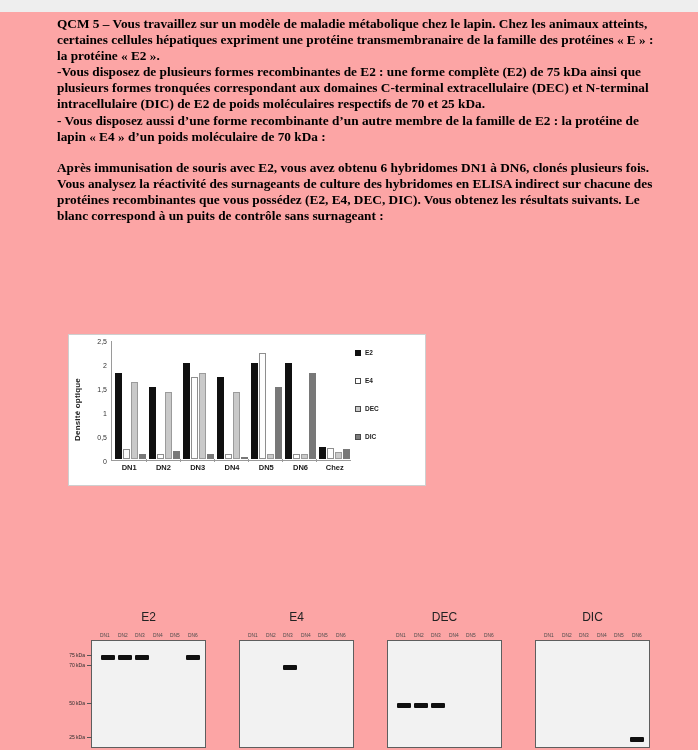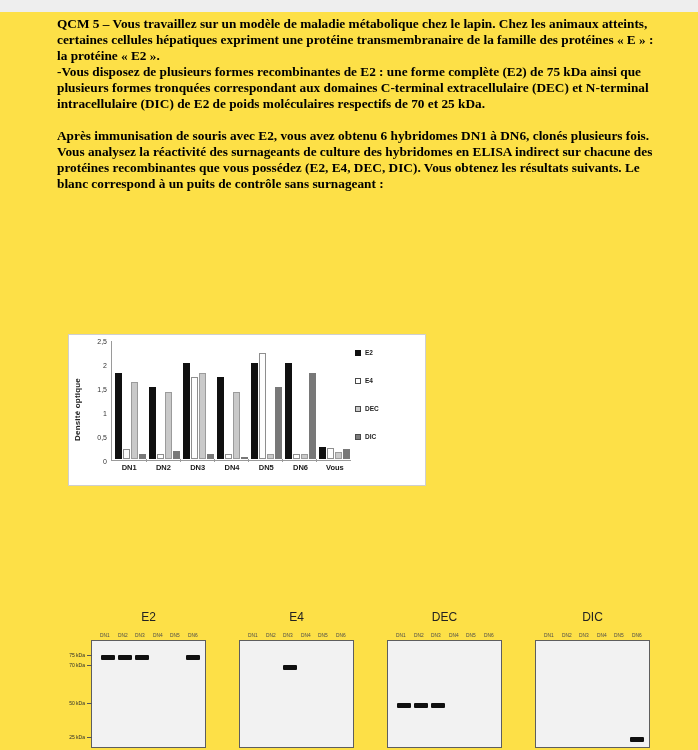--- a/index.html
+++ b/index.html
@@ -9,21 +9,21 @@
     font-family:"Liberation Serif", serif;
     overflow:hidden;
     position:relative;
   }
   .top-strip{
     position:absolute;left:0;top:0;width:698px;height:12px;
     background:#eeeeee;border-bottom:1px solid #e2e2e2;
   }
   .page{
     position:absolute;left:0;top:12px;width:698px;height:738px;
-    background:#fde047;
+    background:#fca5a5;
   }
   .content{
     position:absolute;left:57px;top:4px;width:608px;
   }
   p.para{
     margin:0;
     font-family:"Liberation Serif", serif;
     font-weight:bold;
     font-size:13.3px;
     line-height:16.1px;
@@ -148,20 +148,21 @@
 </style>
 </head>
 <body>
 
 <div class="top-strip"></div>
 
 <div class="page">
   <div class="content">
     <p class="para">QCM 5 – Vous travaillez sur un modèle de maladie métabolique chez le lapin. Chez les animaux atteints, certaines cellules hépatiques expriment une protéine transmembranaire de la famille des protéines « E » : la protéine « E2 ».</p>
     <p class="para">-Vous disposez de plusieurs formes recombinantes de E2 : une forme complète (E2) de 75 kDa ainsi que plusieurs formes tronquées correspondant aux domaines C-terminal extracellulaire (DEC) et N-terminal intracellulaire (DIC) de E2 de poids moléculaires respectifs de 70 et 25 kDa.</p>
+    <p class="para">- Vous disposez aussi d’une forme recombinante d’un autre membre de la famille de E2 : la protéine de lapin « E4 » d’un poids moléculaire de 70 kDa :</p>
     <div class="gap"></div>
     <p class="para">Après immunisation de souris avec E2, vous avez obtenu 6 hybridomes DN1 à DN6, clonés plusieurs fois. Vous analysez la réactivité des surnageants de culture des hybridomes en ELISA indirect sur chacune des protéines recombinantes que vous possédez (E2, E4, DEC, DIC). Vous obtenez les résultats suivants. Le blanc correspond à un puits de contrôle sans surnageant :</p>
   </div>
 
   <div class="chart-wrap">
     <div class="chart-inner">
       <div class="y-title">Densité optique</div>
       <div class="y-ticks">
           <div class="y-tick" style="top: 120px;">0</div>
           <div class="y-tick" style="top: 96px;">0,5</div>
@@ -216,21 +217,21 @@
             </div>
           </div>
       </div>
       <div class="x-labels">
           <div class="x-label">DN1</div>
           <div class="x-label">DN2</div>
           <div class="x-label">DN3</div>
           <div class="x-label">DN4</div>
           <div class="x-label">DN5</div>
           <div class="x-label">DN6</div>
-          <div class="x-label">Vous</div>
+          <div class="x-label">Chez</div>
         </div>
       <div class="legend">
           <div class="legend-item">
             <span class="swatch e2"></span>
             <span class="legend-label">E2</span>
           </div>
           <div class="legend-item">
             <span class="swatch e4"></span>
             <span class="legend-label">E4</span>
           </div>

